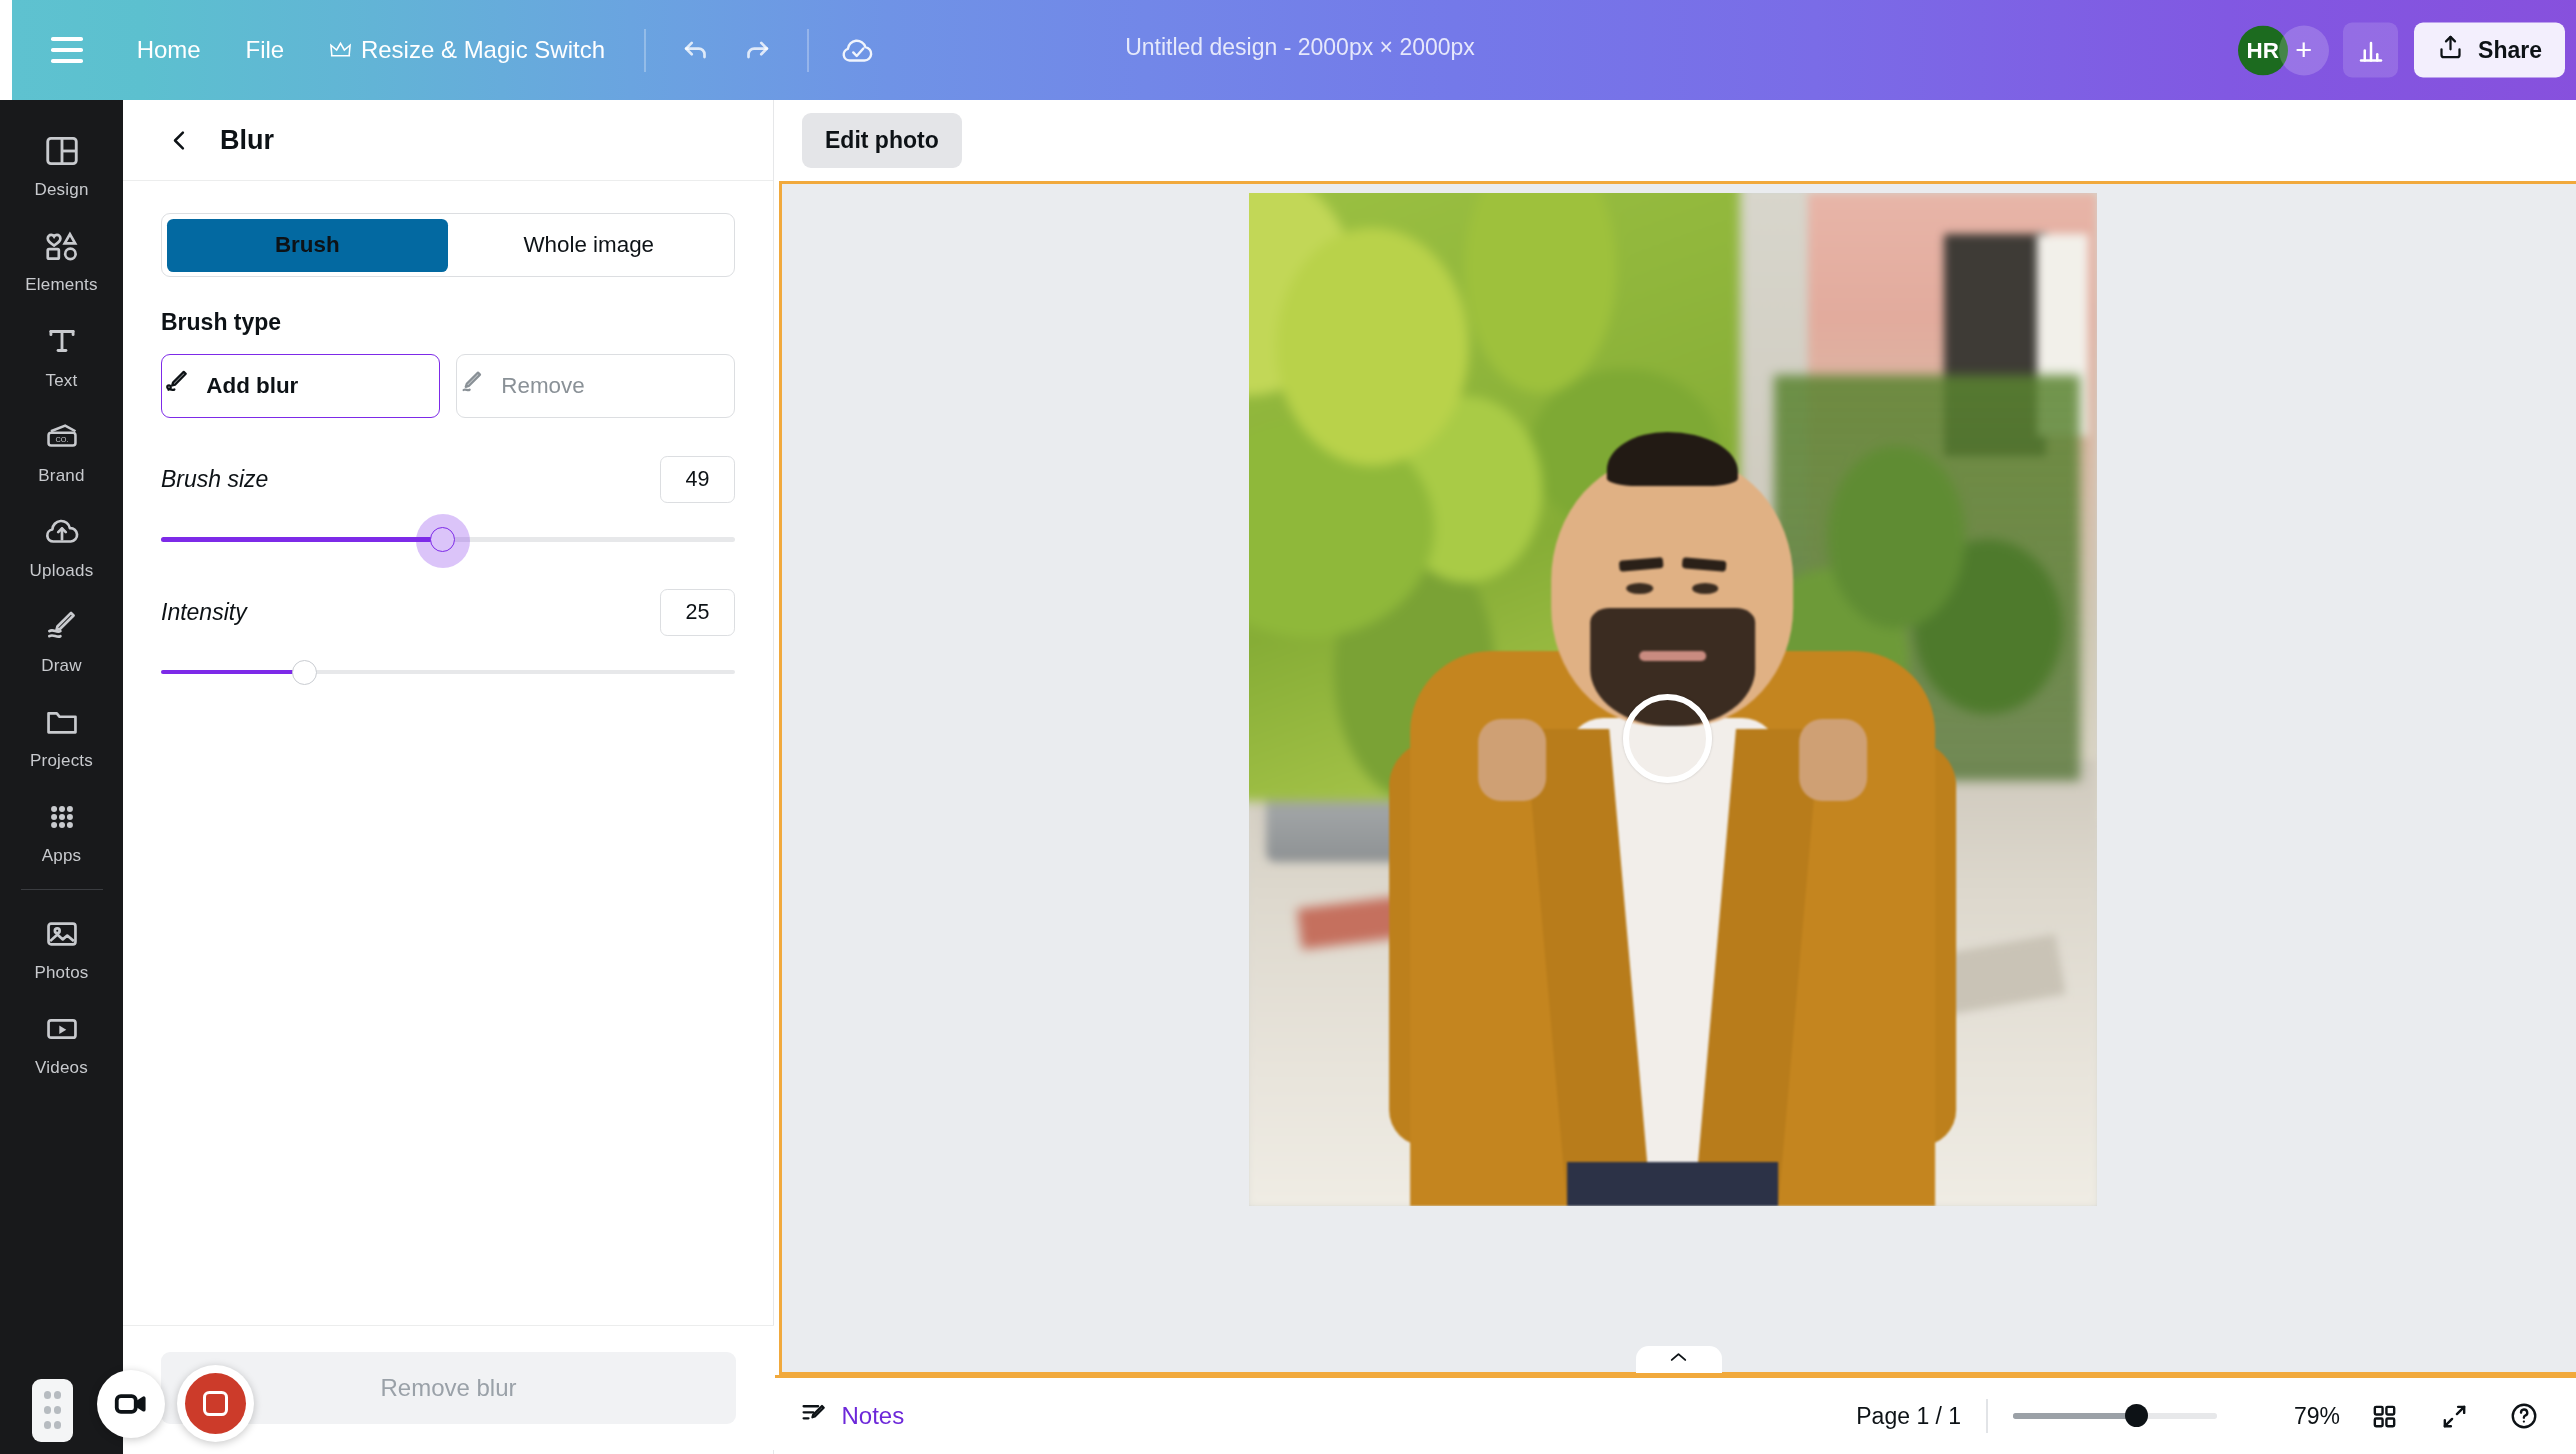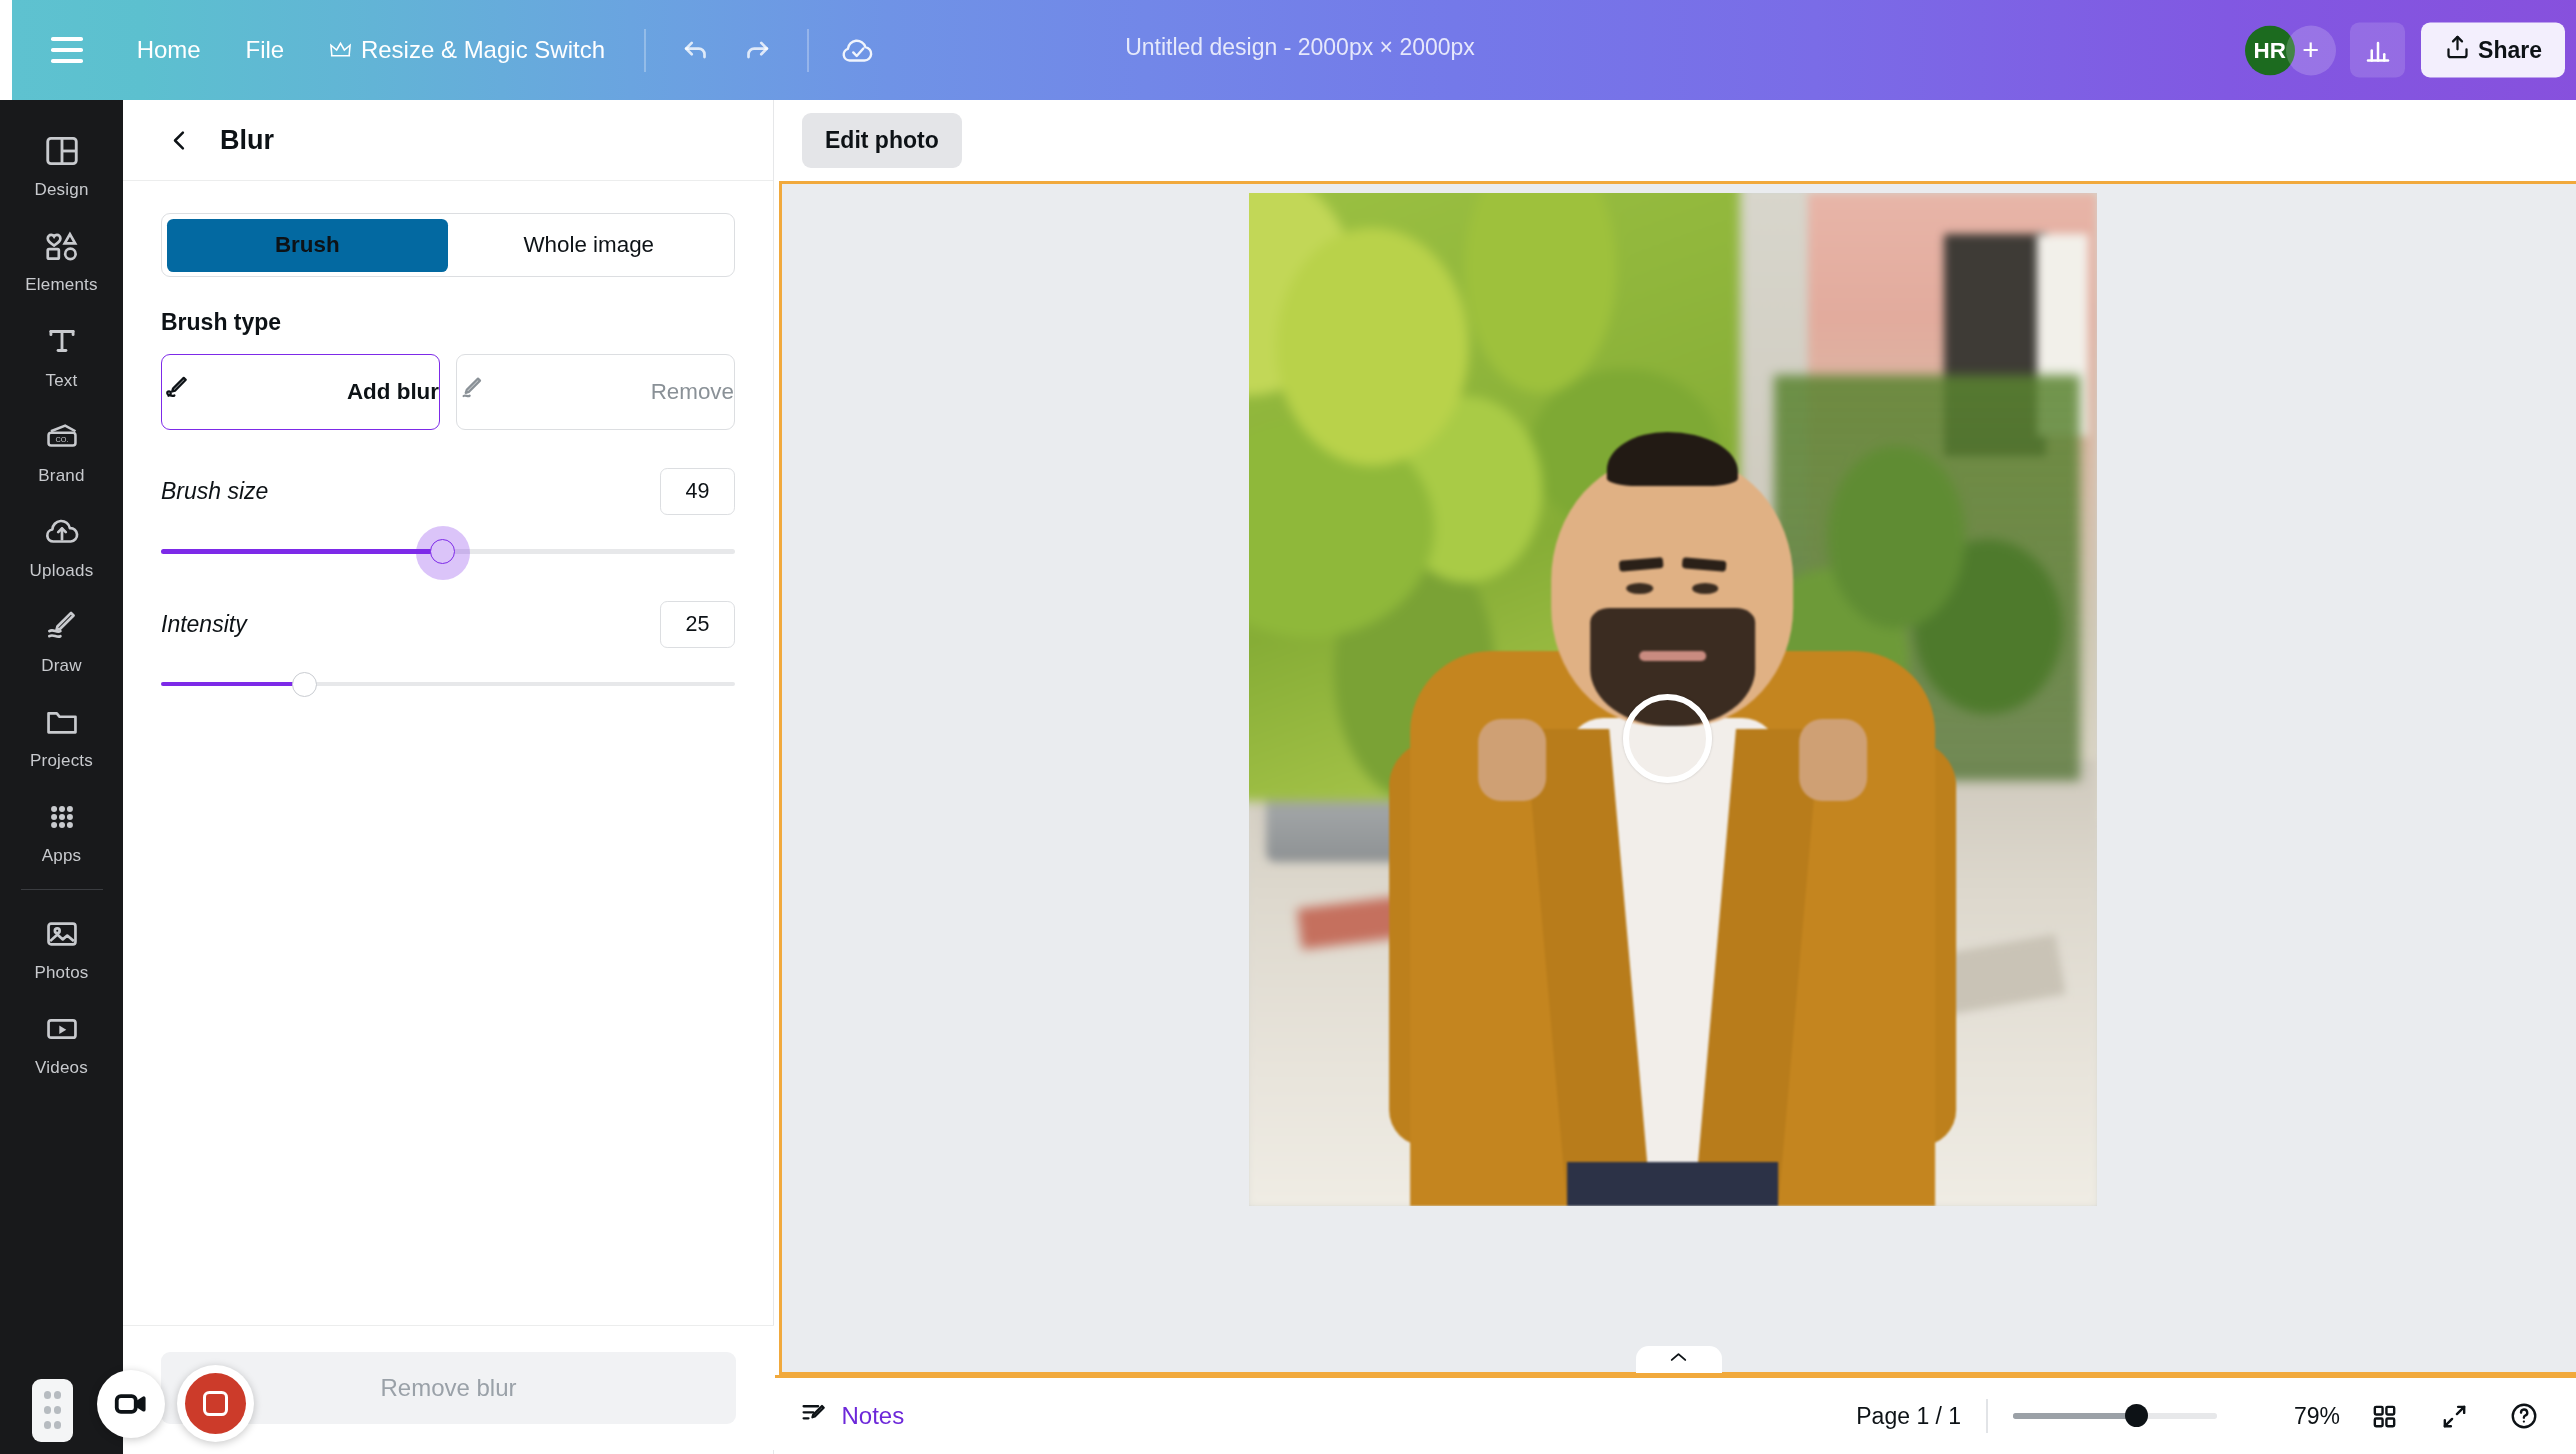--- a/index.html
+++ b/index.html
@@ -65,21 +65,21 @@
     color:#fff; font-size:29px; margin-left:-9px; cursor:pointer;
   }
   .chart-btn {
     width: 55px; height: 55px; margin-left: 14.3px; border-radius: 9px;
     background: rgba(255,255,255,0.14);
     display:flex;align-items:center;justify-content:center;cursor:pointer;
   }
   .share-btn {
     margin-left: 16px; height: 55px; padding: 0 23px; border-radius: 9px;
     background: #f3effd; color:#0d1216; font-size: 23px; font-weight: 600;
-    display:flex; align-items:center; gap:7px; cursor:pointer; border:none;
+    display:flex; align-items:center; gap:14px; cursor:pointer; border:none;
     font-family: "Liberation Sans", sans-serif;
   }
 
   
   .rail {
     position:absolute; top:100px; left:0; width:123px; height:1354px;
     background:#18191b; display:flex; flex-direction:column; align-items:center;
     padding-top: 19.7px; z-index: 30;
   }
   .rail-item {
@@ -111,22 +111,22 @@
   .seg {
     flex:1; display:flex;align-items:center;justify-content:center;
     border-radius: 6.3px; font-size: 22.4px; color:#0d1216; cursor:pointer;
   }
   .seg.active { background:#0369a1; font-weight:600; }
 
   .field-label { font-size: 23px; font-weight:700; color:#0d1216; margin-bottom: 18px; }
 
   .brush-types { display:flex; gap: 16px; margin-bottom: 38px; }
   .btype {
-    flex:1; height: 76px; border-radius: 9px; border: 1.8px solid #dcdee1;
-    display:flex; align-items:center; justify-content:space-between; gap: 14.3px;
+    flex:1; height: 64px; border-radius: 9px; border: 1.8px solid #dcdee1;
+    display:flex; align-items:center; justify-content:flex-start; gap: 14.3px;
     font-size: 22.4px; cursor:pointer; background:#fff; color:#0d1216;
   }
   .btype.selected { border-color:#7d2ae8; font-weight:700; }
   .btype.dim { color:#8a9197; }
 
   .slider-row {
     display:flex; align-items:center; justify-content:space-between;
     margin-bottom: 12.5px;
   }
   .slider-label { font-size: 23px; color:#0d1216;font-style:italic; }

